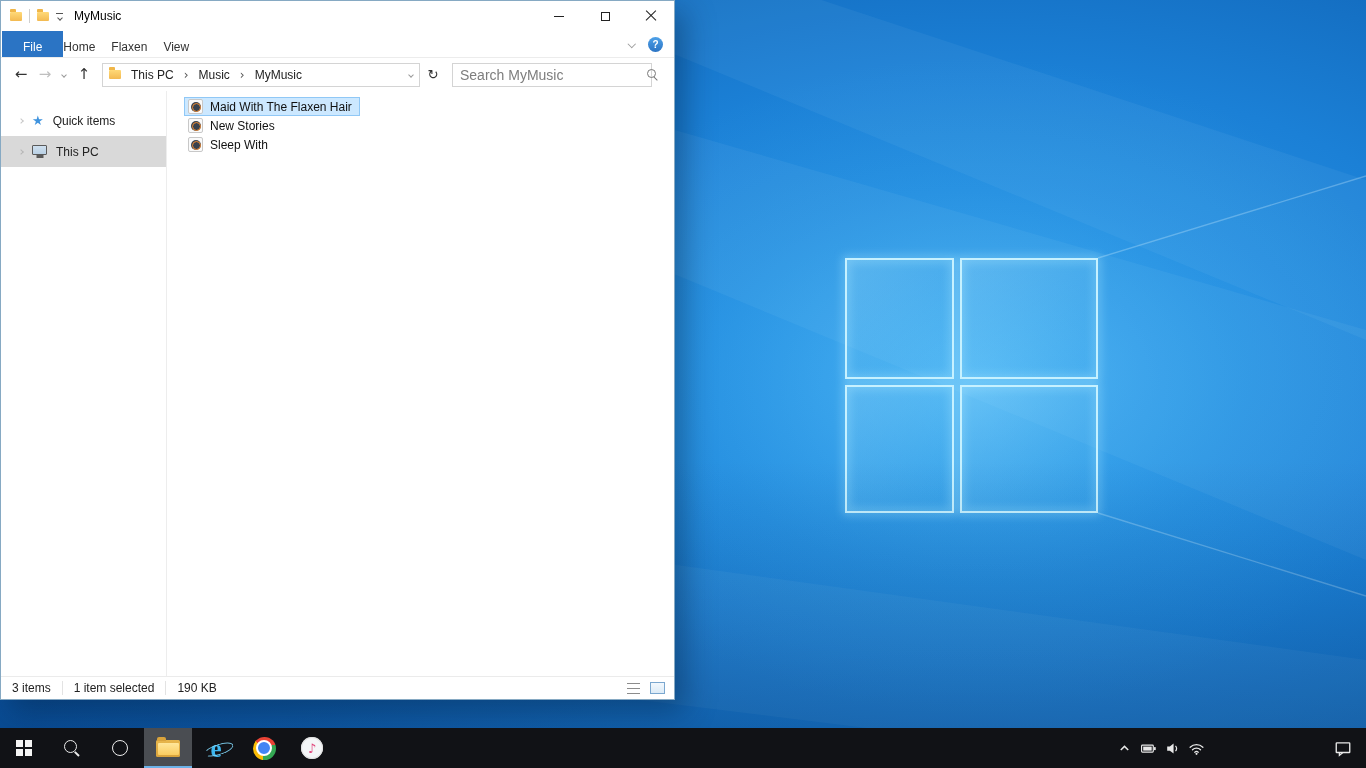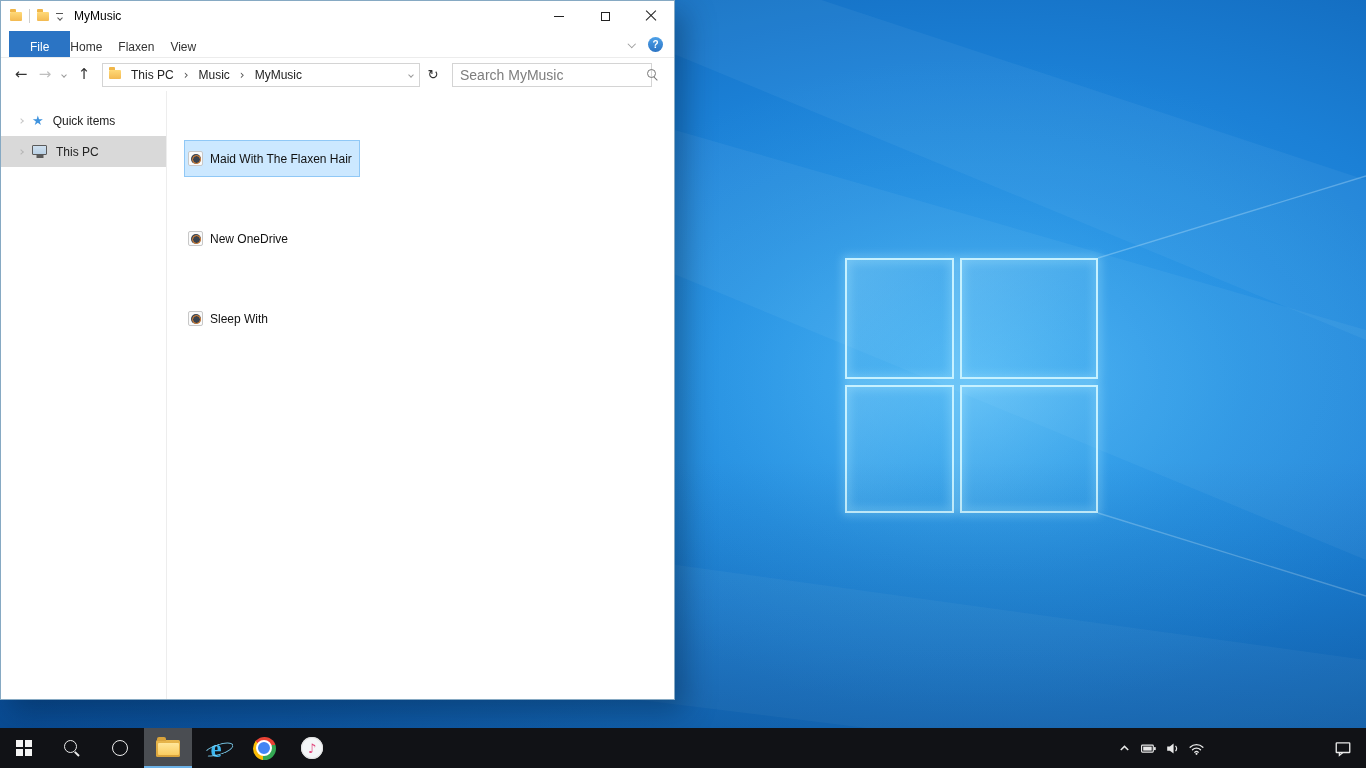--- a/index.html
+++ b/index.html
@@ -26,21 +26,21 @@
   .cap-min { width:10px; height:1px; background:#222; }
   .cap-max { width:9px; height:9px; border:1px solid #222; }
   .cap-close { position:relative; width:12px; height:12px; }
   .cap-close::before,.cap-close::after { content:""; position:absolute; left:-1px; top:5.4px; width:14px; height:1.2px; background:#222; }
   .cap-close::before { transform:rotate(45deg); }
   .cap-close::after  { transform:rotate(-45deg); }
 
   
   .ribbon { height:27px; display:flex; align-items:stretch; background:#fff; border-bottom:1px solid #ececec; flex:0 0 auto; }
   .tab { padding:6px 16px 0 0; color:#333; background:transparent; border:none; font-size:12px; }
-  .tab.file { background:#2b74c4; color:#fff; padding:6px 21px 0 21px; margin-left:8px; }
+  .tab.file { background:#2b74c4; color:#fff; padding:6px 21px 0 21px; margin-left:1px; }
   .ribbon-right { margin-left:auto; display:flex; align-items:center; gap:14px; padding-right:11px; }
   .ico-help { width:15px; height:15px; border-radius:50%; background:linear-gradient(#4ea1e8,#2b74c4);
               color:#fff; font-size:10px; font-weight:bold; display:flex; align-items:center; justify-content:center; }
 
   
   .chev { display:inline-block; width:5.5px; height:5.5px; border-right:1.3px solid #555; border-bottom:1.3px solid #555; transform:rotate(45deg); }
   .chev.right { transform:rotate(-45deg); }
   .chev.tiny { width:4px; height:4px; }
   .chev.light { border-color:#9a9a9a; }
 
@@ -71,21 +71,21 @@
   .ico-folder { position:relative; width:14px; height:10px; background:linear-gradient(#ffd978,#f3ba51); border-radius:1px; flex:0 0 auto; }
   .ico-folder::before { content:""; position:absolute; top:-3px; left:0; width:6px; height:3px; background:#f0b648; border-radius:1px 1px 0 0; }
   .ico-folder.small { width:12px; height:9px; }
   .ico-folder.onedrive::after { content:""; position:absolute; right:-2px; bottom:-2px; width:9px; height:5px; background:#eef7ff; border:1px solid #6fa8d8; border-radius:4px; }
   .ico-pc { width:15px; height:10px; border:1px solid #5a5a5a; background:linear-gradient(#cfe0ef,#b9d0e4); border-radius:1px; position:relative; margin-top:-3px; flex:0 0 auto; }
   .ico-pc::after { content:""; position:absolute; left:50%; transform:translateX(-50%); bottom:-4px; width:7px; height:3px; background:#5a5a5a; }
   .ico-net { width:15px; height:10px; border:1px solid #4d4d4d; background:#3c87cf; border-radius:1px; position:relative; margin-top:-3px; flex:0 0 auto; }
   .ico-net::after { content:""; position:absolute; left:50%; transform:translateX(-50%); bottom:-4px; width:7px; height:3px; background:#4d4d4d; }
 
   .filelist { flex:1; padding:6px 0 0 17px; }
-  .file-row { display:flex; align-items:center; gap:7px; height:37px; padding:0 7px 0 3px; border:1px solid transparent; width:max-content; color:#111;margin-top:43px; }
+  .file-row { display:flex; align-items:center; gap:7px; height:19px; padding:0 7px 0 3px; border:1px solid transparent; width:max-content; color:#111; }
   .file-row.selected { background:#cce8ff; border-color:#90c8f6; }
   .file-ico { width:15px; height:15px; border:1px solid #c8c8c8; background:#fafafa; border-radius:2px; position:relative; flex:0 0 auto; }
   .file-ico::before { content:""; position:absolute; inset:1.5px; border-radius:50%; background:#39424e; }
   .file-ico::after { content:""; position:absolute; left:50%; top:50%; width:7px; height:7px; margin:-3.5px 0 0 -3.5px; border:1.8px solid #ee8a31; border-radius:50%; }
 
   
   .statusbar { height:23px; flex:0 0 auto; display:flex; align-items:center; border-top:1px solid #ebebeb; color:#222; }
   .status-seg { padding:0 11px; white-space:nowrap; }
   .status-sep { width:1px; height:14px; background:#e3e3e3; }
   .status-right { margin-left:auto; display:flex; align-items:center; gap:4px; padding-right:7px; }
@@ -250,29 +250,44 @@
         </div>
       </div>
 
       <div class="filelist">
         <div class="file-row selected">
           <span class="file-ico"></span>
           <span>Maid With The Flaxen Hair</span>
         </div>
         <div class="file-row">
           <span class="file-ico"></span>
-          <span>New OneDrive</span>
+          <span>New Stories</span>
         </div>
         <div class="file-row">
           <span class="file-ico"></span>
           <span>Sleep With</span>
         </div>
       </div>
     </div>
 
+    <div class="statusbar">
+      <span class="status-seg">3 items</span>
+      <span class="status-sep"></span>
+      <span class="status-seg">1 item selected</span>
+      <span class="status-sep"></span>
+      <span class="status-seg">190 KB</span>
+      <div class="status-right">
+        <button class="view-btn">
+            <span class="ic-details"></span>
+          </button>
+        <button class="view-btn">
+            <span class="ic-thumbs"></span>
+          </button>
+      </div>
+    </div>
   </div>
 
   <div class="taskbar">
     <button class="tb-cell">
       <span class="win-logo">
           <i></i>
           <i></i>
           <i></i>
           <i></i>
         </span>

